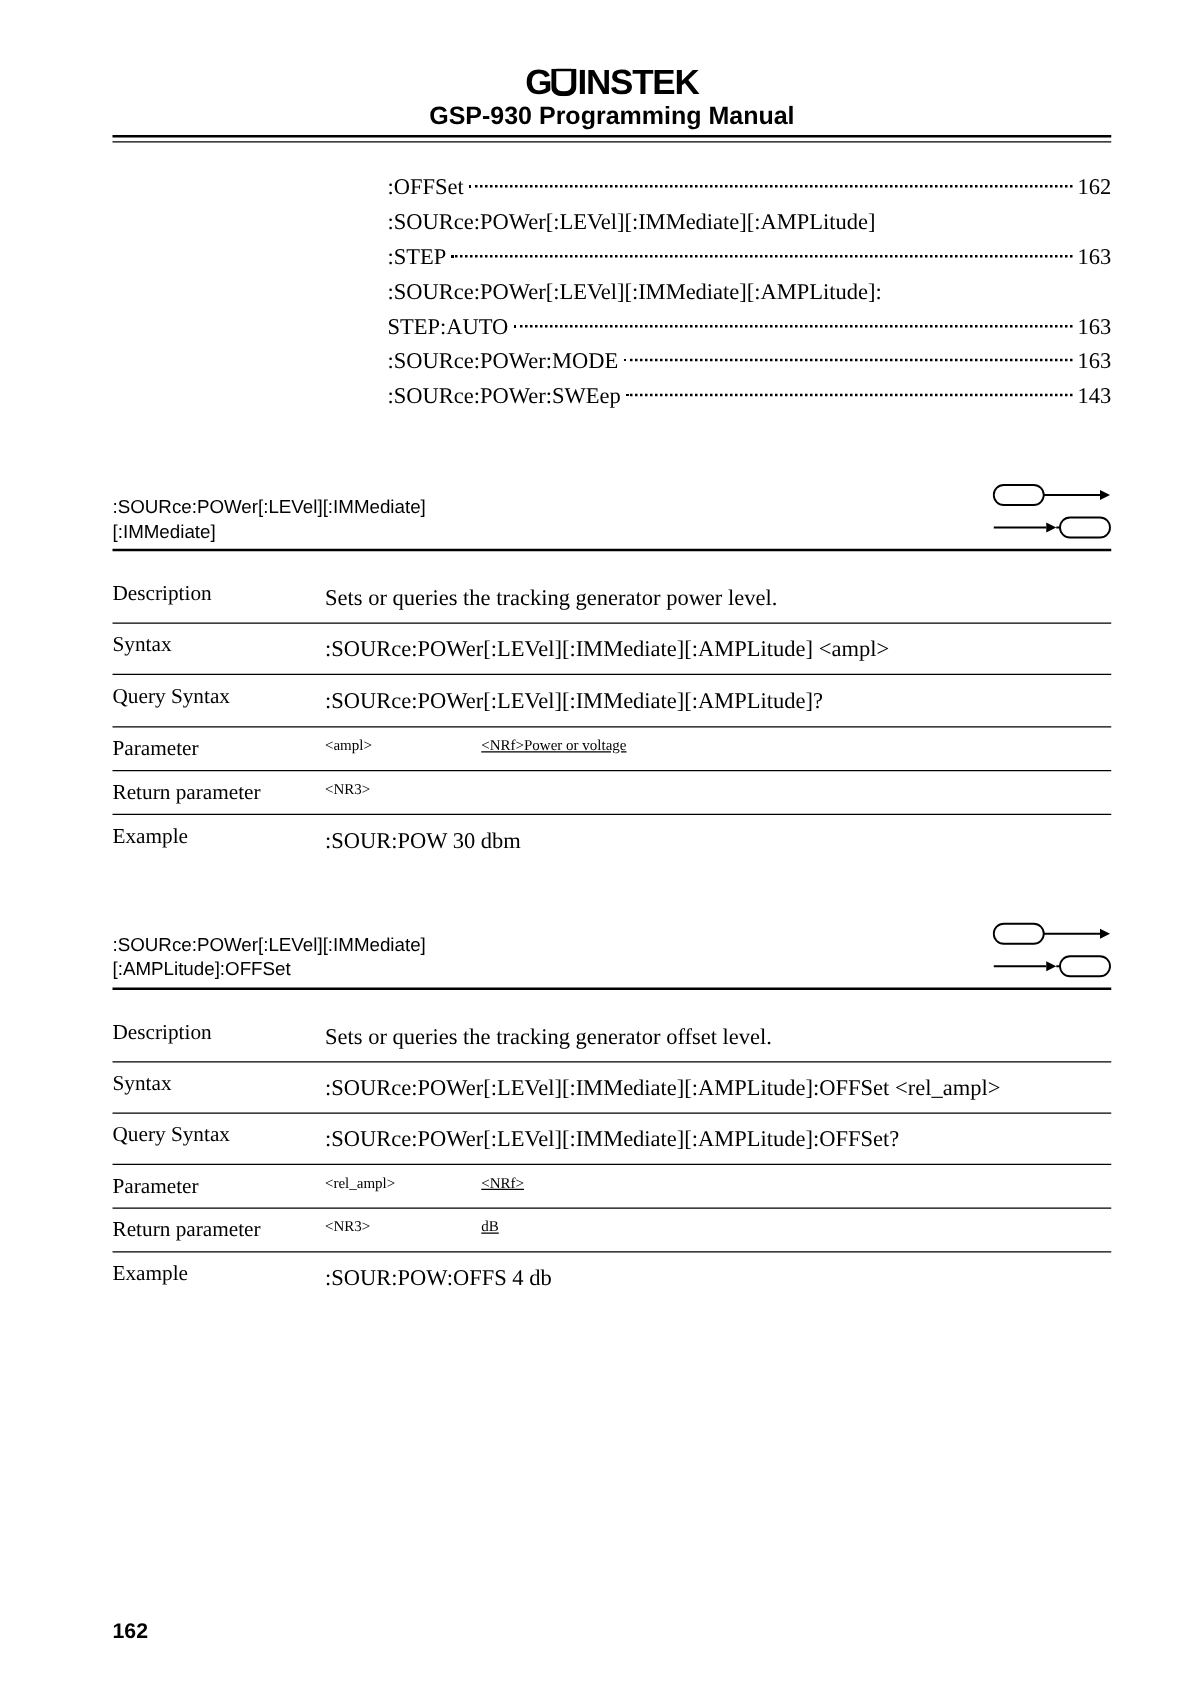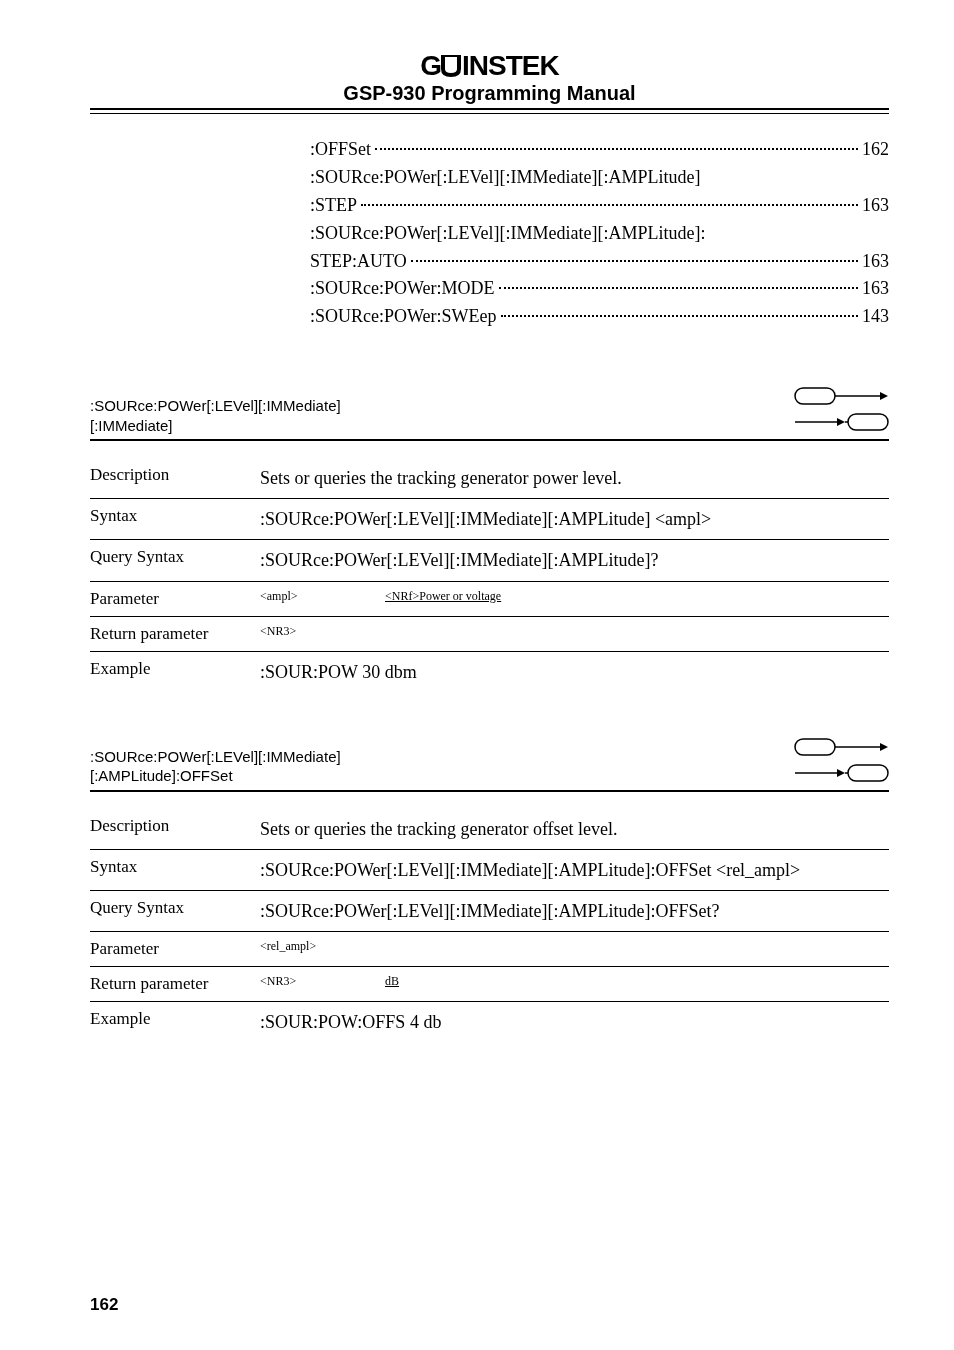--- a/index.html
+++ b/index.html
@@ -265,20 +265,21 @@
       </div>
       <hr class="hr-thin">
       <div class="def-row">
         <div class="def-label">Query Syntax</div>
         <div class="def-value">:SOURce:POWer[:LEVel][:IMMediate][:AMPLitude]:OFFSet?</div>
       </div>
       <hr class="hr-thin">
       <div class="def-row">
         <div class="def-label">Parameter</div>
         <div class="param-cell-1">&lt;rel_ampl&gt;</div>
+        <div class="param-cell-2">&lt;NRf&gt;</div>
       </div>
       <hr class="hr-thin">
       <div class="def-row">
         <div class="def-label">Return parameter</div>
         <div class="param-cell-1">&lt;NR3&gt;</div>
         <div class="param-cell-2">dB</div>
       </div>
       <hr class="hr-thin">
       <div class="def-row">
         <div class="def-label">Example</div>

